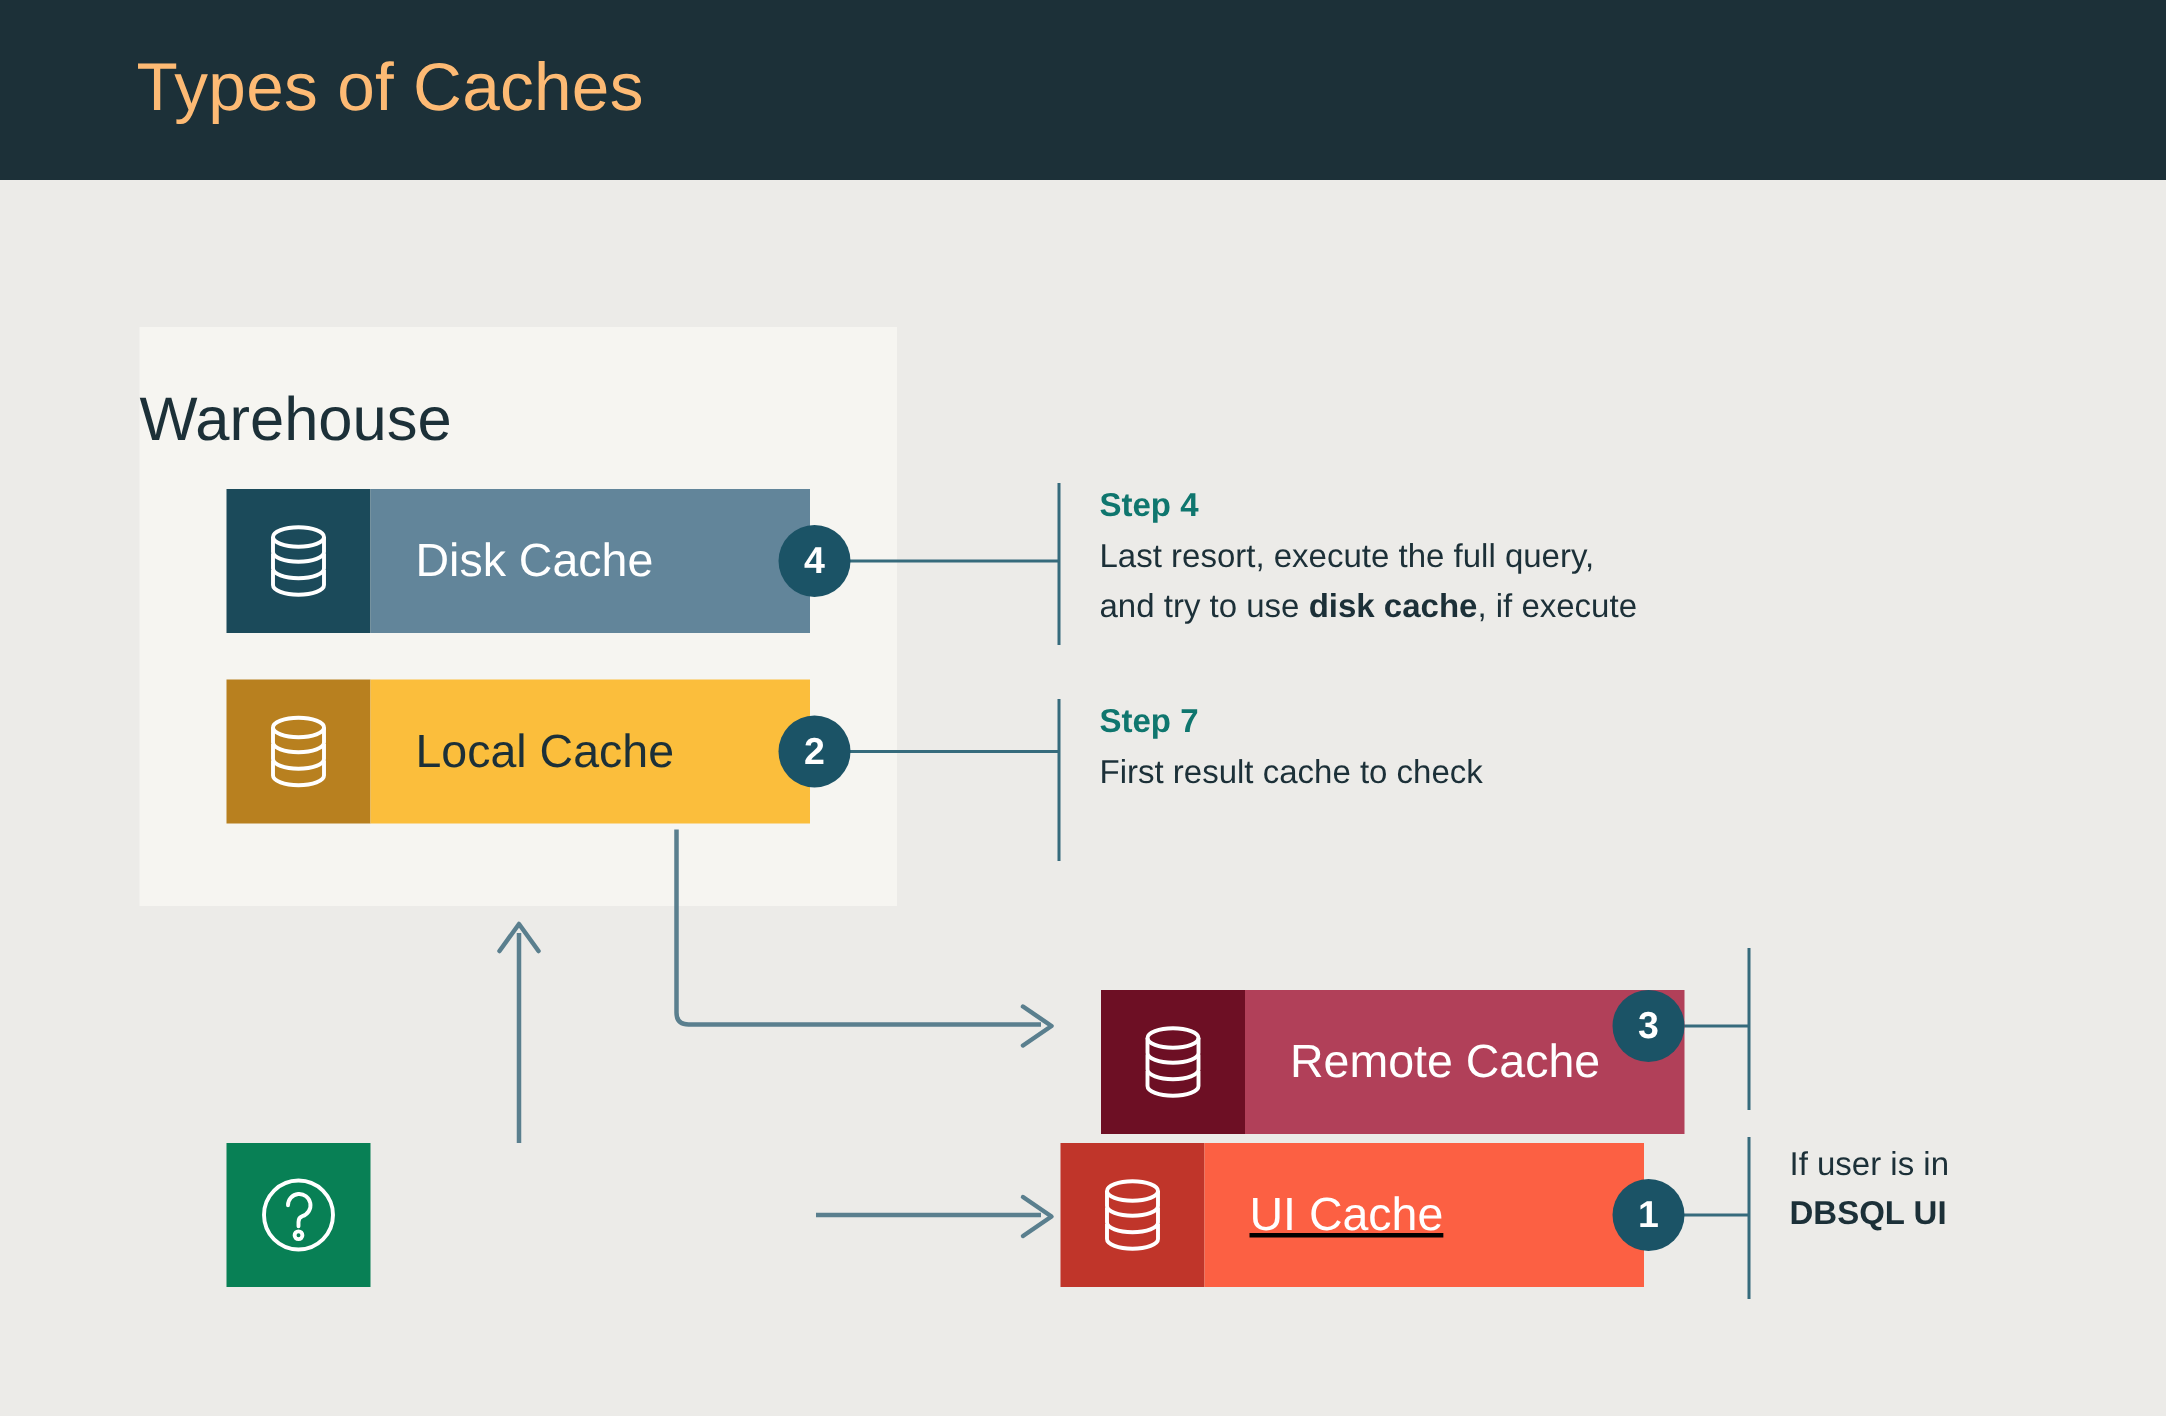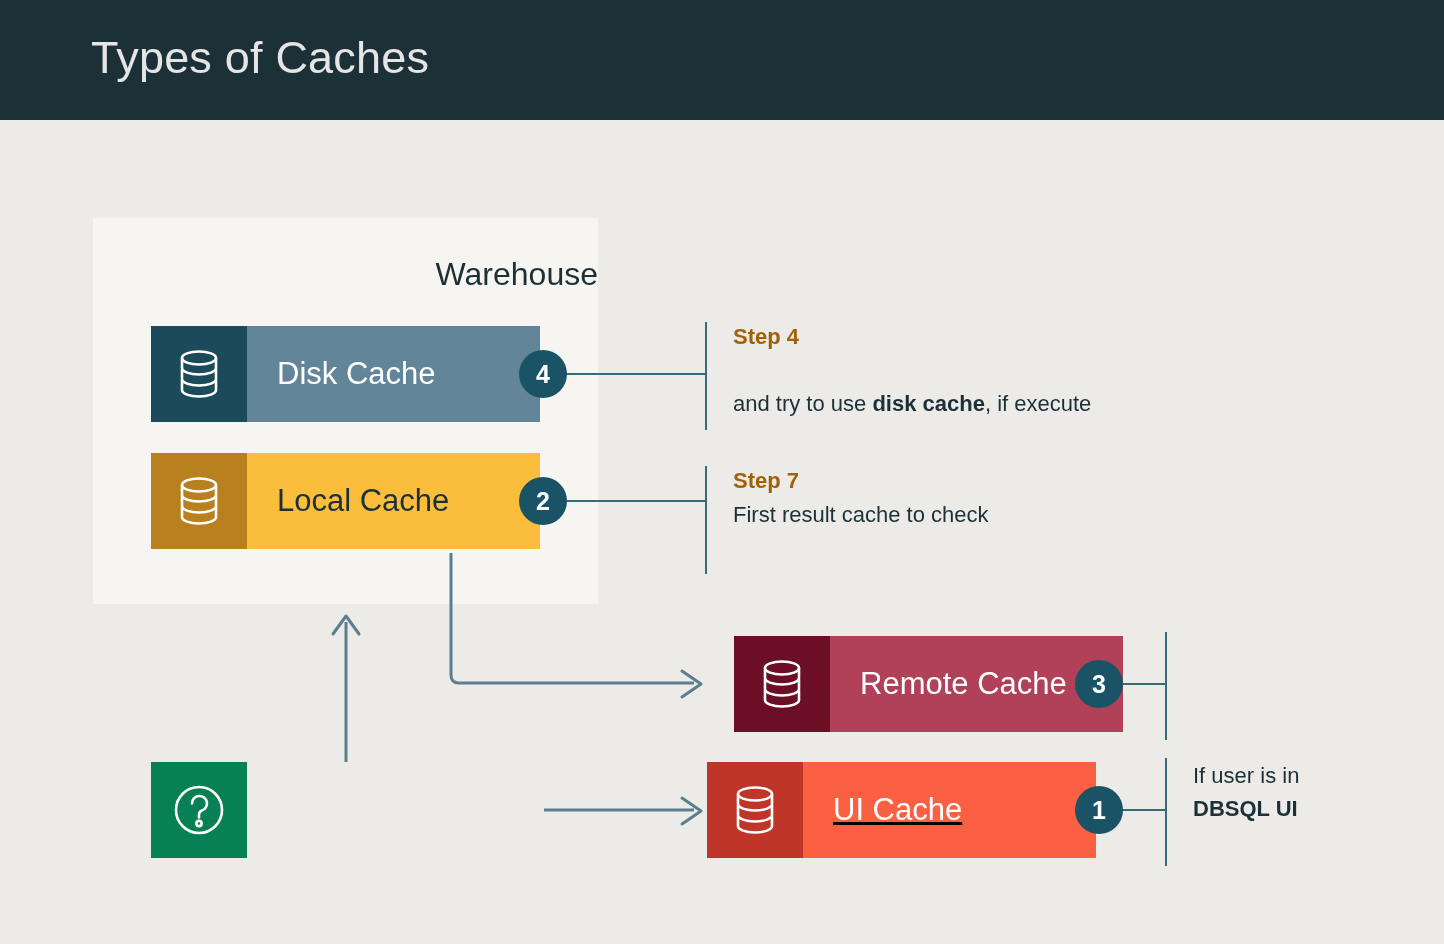--- a/index.html
+++ b/index.html
@@ -22,42 +22,42 @@
     width: 1444px;
     height: 120px;
     background: #1c3038;
   }
   #page-title {
     position: absolute;
     left: 91px;
     top: 32px;
     font-size: 45px;
     font-weight: 400;
-    color: #e5e5e5;
+    color: #fdba74;
     letter-spacing: 0.2px;
     white-space: nowrap;
     text-align: right;
   }
 
   
   #warehouse-panel {
     position: absolute;
     left: 93px;
     top: 218px;
     width: 505px;
     height: 386px;
     background: #f6f5f1;
   }
   #warehouse-label {
     position: absolute;
     left: 0;
     top: 38px;
     width: 505px;
-    text-align: right;
-    font-size: 32px;
+    text-align: left;
+    font-size: 41px;
     color: #1c3038;
     font-weight: 400;
   }
 
   
   .cache-bar {
     position: absolute;
     display: flex;
     align-items: center;
     height: 96px;
@@ -79,21 +79,21 @@
   }
   .bar-label {
     font-size: 31px;
     font-weight: 400;
     margin-left: 30px;
     white-space: nowrap;
   }
 
   #bar-disk-cache  { left: 151px; top: 326px; width: 389px; }
   #bar-local-cache { left: 151px; top: 453px; width: 389px; }
-  #bar-remote-cache{ left: 707px; top: 636px; width: 389px; padding-left: 27px; }
+  #bar-remote-cache{ left: 707px; top: 660px; width: 389px; padding-left: 27px; }
   #bar-ui-cache    { left: 707px; top: 762px; width: 389px; text-decoration: underline; }
   #bar-query-a     { left: 151px; top: 762px; width: 389px; }
 
   
   .step-badge {
     position: absolute;
     width: 48px;
     height: 48px;
     border-radius: 50%;
     background: #1b5366;
@@ -110,21 +110,21 @@
   #badge-3 { left: 1075px; top: 660px; }
   #badge-1 { left: 1075px; top: 786px; }
 
   
   .step-block {
     position: absolute;
   }
   .step-title {
     font-size: 22px;
     font-weight: 700;
-    color: #a16207;
+    color: #0f766e;
     margin-bottom: 5px;
   }
   .step-desc {
     font-size: 22px;
     font-weight: 400;
     color: #1c3038;
     line-height: 1.48;
   }
   .step-desc b { font-weight: 700; }
 
@@ -279,21 +279,21 @@
 <div class="bracket-vert" id="bracket-1"></div>
 
 <div class="connector-h" id="lead-4"></div>
 <div class="connector-h" id="lead-2"></div>
 <div class="connector-h" id="lead-3"></div>
 <div class="connector-h" id="lead-1"></div>
 
 <div class="step-block" id="step-block-4">
   <div class="step-title">Step 4</div>
   <div class="step-desc">
-    <br>
+    <span>Last resort, execute the full query,</span><br>
     <span>and try to use </span><b>disk cache</b><span>, if execute</span>
   </div>
 </div>
 
 <div class="step-block" id="step-block-2">
   <div class="step-title">Step 7</div>
   <div class="step-desc">
     <span>First result cache to check</span>
   </div>
 </div>

